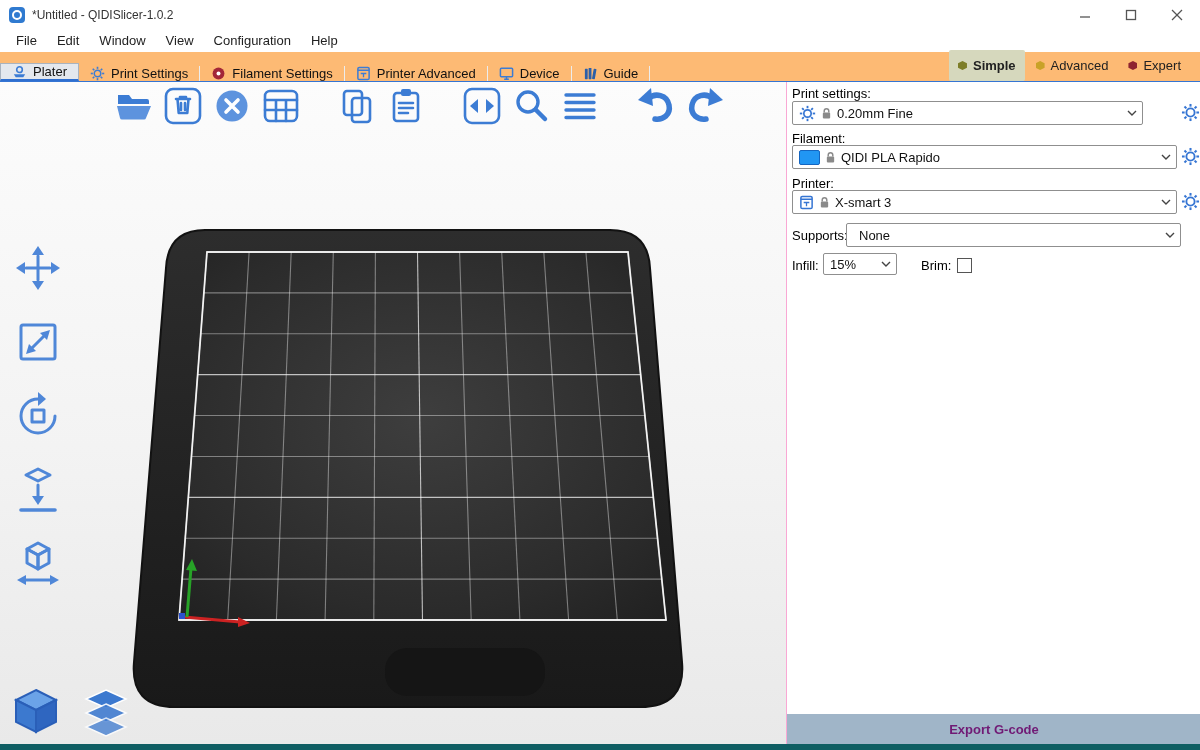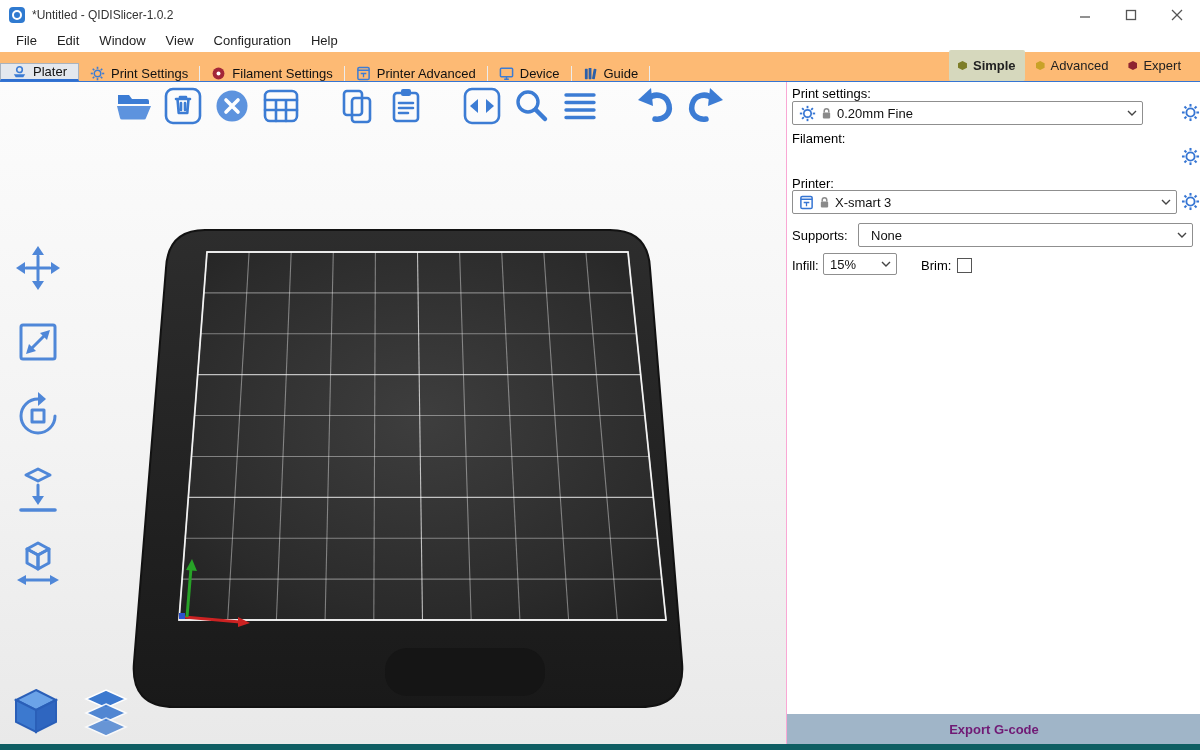--- a/index.html
+++ b/index.html
@@ -412,20 +412,32 @@
           <svg width="10" height="6">
             <use href="#chev"></use>
           </svg>
         </span>
     </div>
     <svg class="gear-side" style="left:394px;top:21px">
         <use href="#gear"></use>
       </svg>
 
     <span class="sp-label" style="top:49px">Filament:</span>
+    <div class="combo" style="left:5px;top:63px;width:385px">
+      <span class="swatch"></span>
+      <svg class="lock12">
+          <use href="#lock"></use>
+        </svg>
+      <span>QIDI PLA Rapido</span>
+      <span class="arrow">
+          <svg width="10" height="6">
+            <use href="#chev"></use>
+          </svg>
+        </span>
+    </div>
     <svg class="gear-side" style="left:394px;top:65px">
         <use href="#gear"></use>
       </svg>
 
     <span class="sp-label" style="top:94px">Printer:</span>
     <div class="combo" style="left:5px;top:108px;width:385px">
       <svg class="prn16">
           <use href="#printer3d"></use>
         </svg>
       <svg class="lock12">
@@ -436,21 +448,21 @@
           <svg width="10" height="6">
             <use href="#chev"></use>
           </svg>
         </span>
     </div>
     <svg class="gear-side" style="left:394px;top:110px">
         <use href="#gear"></use>
       </svg>
 
     <span class="sp-label" style="top:146px">Supports:</span>
-    <div class="combo" style="left:71px;top:141px;width:335px;padding-left:12px">
+    <div class="combo" style="left:59px;top:141px;width:335px;padding-left:12px">
       <span>None</span>
       <span class="arrow">
           <svg width="10" height="6">
             <use href="#chev"></use>
           </svg>
         </span>
     </div>
 
     <span class="sp-label" style="top:176px">Infill:</span>
     <div class="combo" style="left:36px;top:171px;width:74px;height:22px">

